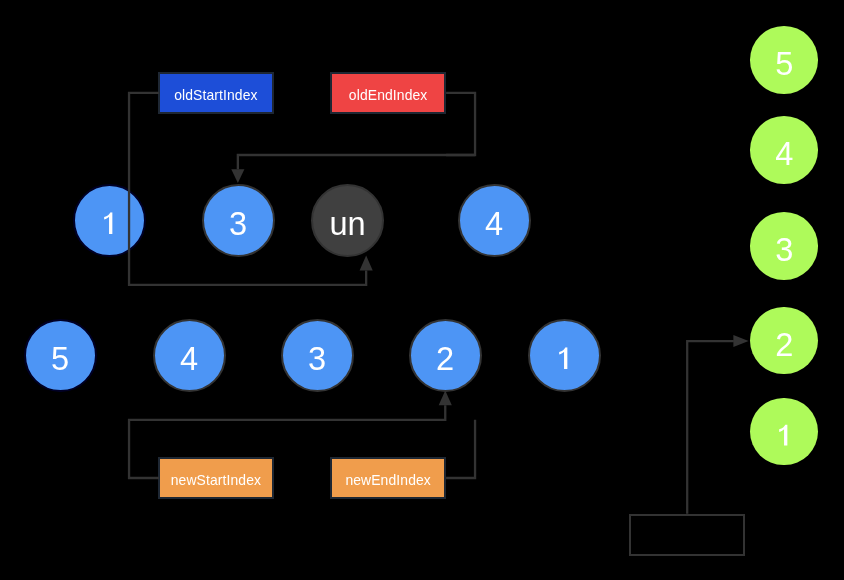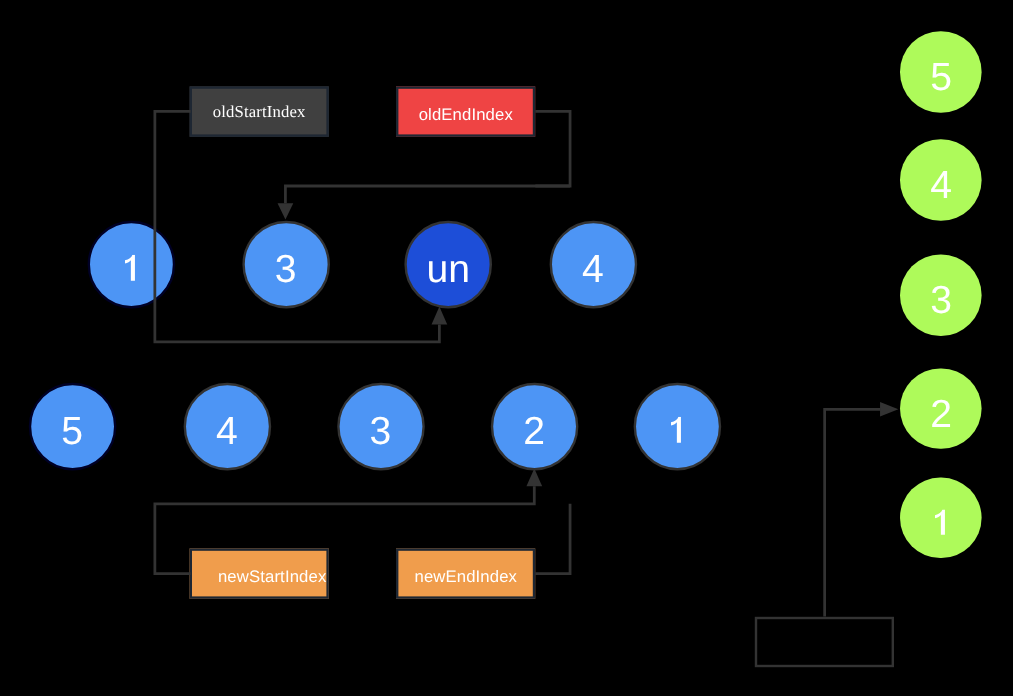--- a/index.html
+++ b/index.html
@@ -50,21 +50,21 @@
     <div class="node old-node" style="left: 72.5px; top: 183.5px; width: 73px; height: 73px; background: rgb(77, 149, 245); border-color: rgb(0, 0, 38);">
       <span class="node-label glyph1">
           <svg width="9" height="21.7" viewBox="-0.55 0 8.3 21.7">
             <path d="M 5.7 0 C 4.8 2.35 2.75 3.85 -0.55 4.7 L -0.55 7.3 C 1.75 6.7 3.45 5.8 4.35 4.6 L 4.35 21.7 L 7.75 21.7 L 7.75 0 Z" fill="#ffffff"></path>
           </svg>
         </span>
     </div>
     <div class="node old-node" style="left: 201.5px; top: 183.5px; width: 73px; height: 73px; background: rgb(77, 149, 245); border-color: rgb(51, 51, 51);">
       <span class="node-label">3</span>
     </div>
-    <div class="node old-node" style="left: 337px; top: 183.5px; width: 73px; height: 73px; background: #1d4ed8; border-color: rgb(51, 51, 51);">
+    <div class="node old-node" style="left: 311px; top: 183.5px; width: 73px; height: 73px; background: #404040; border-color: rgb(51, 51, 51);">
       <span class="node-label">un</span>
     </div>
     <div class="node old-node" style="left: 457.5px; top: 183.5px; width: 73px; height: 73px; background: rgb(77, 149, 245); border-color: rgb(51, 51, 51);">
       <span class="node-label">4</span>
     </div>
   </div>
 
   <div id="new-children-row">
     <div class="node new-node" style="left: 23.5px; top: 318.5px; width: 73px; height: 73px; background: rgb(77, 149, 245); border-color: rgb(0, 0, 38);">
       <span class="node-label">5</span>
@@ -103,27 +103,27 @@
     <div class="node container container-node" style="left: 750.35px; top: 397.8px; width: 67.7px; height: 67.7px; background: rgb(174, 250, 90);">
       <span class="node-label glyph1">
           <svg width="9" height="21.7" viewBox="-0.55 0 8.3 21.7">
             <path d="M 5.7 0 C 4.8 2.35 2.75 3.85 -0.55 4.7 L -0.55 7.3 C 1.75 6.7 3.45 5.8 4.35 4.6 L 4.35 21.7 L 7.75 21.7 L 7.75 0 Z" fill="#ffffff"></path>
           </svg>
         </span>
     </div>
   </div>
 
   <div id="pointer-layer">
-    <div class="pbox" style="left: 157.9px; top: 71.7px; width: 116.1px; height: 42.2px; background: #404040; border: 2.2px solid rgb(30, 39, 51); font-family: Liberation Serif, serif;">
+    <div class="pbox" style="left: 157.9px; top: 71.7px; width: 116.1px; height: 42.2px; background: #1d4ed8; border: 2.2px solid rgb(30, 39, 51);">
       <span class="pointer-label">oldStartIndex</span>
     </div>
     <div class="pbox" style="left: 330.1px; top: 71.7px; width: 116.1px; height: 42.2px; background: #ef4444; border: 2.2px solid rgb(30, 39, 51);">
       <span class="pointer-label">oldEndIndex</span>
     </div>
-    <div class="pbox" style="left: 157.9px; top: 456.8px; width: 116.1px; height: 42.1px; background: rgb(240, 157, 76); border: 2.2px solid rgb(30, 39, 51); justify-content: flex-end;">
+    <div class="pbox" style="left: 157.9px; top: 456.8px; width: 116.1px; height: 42.1px; background: rgb(240, 157, 76); border: 2.2px solid rgb(30, 39, 51);">
       <span class="pointer-label">newStartIndex</span>
     </div>
     <div class="pbox" style="left: 330.1px; top: 456.8px; width: 116.1px; height: 42.1px; background: rgb(240, 157, 76); border: 2.2px solid rgb(30, 39, 51);">
       <span class="pointer-label">newEndIndex</span>
     </div>
     <div class="pbox" style="left: 628.9px; top: 513.8px; width: 116.2px; height: 42.2px; background: transparent; border: 2.1px solid rgb(51, 51, 51);">
       <span class="pointer-label"></span>
     </div>
   </div>
 

